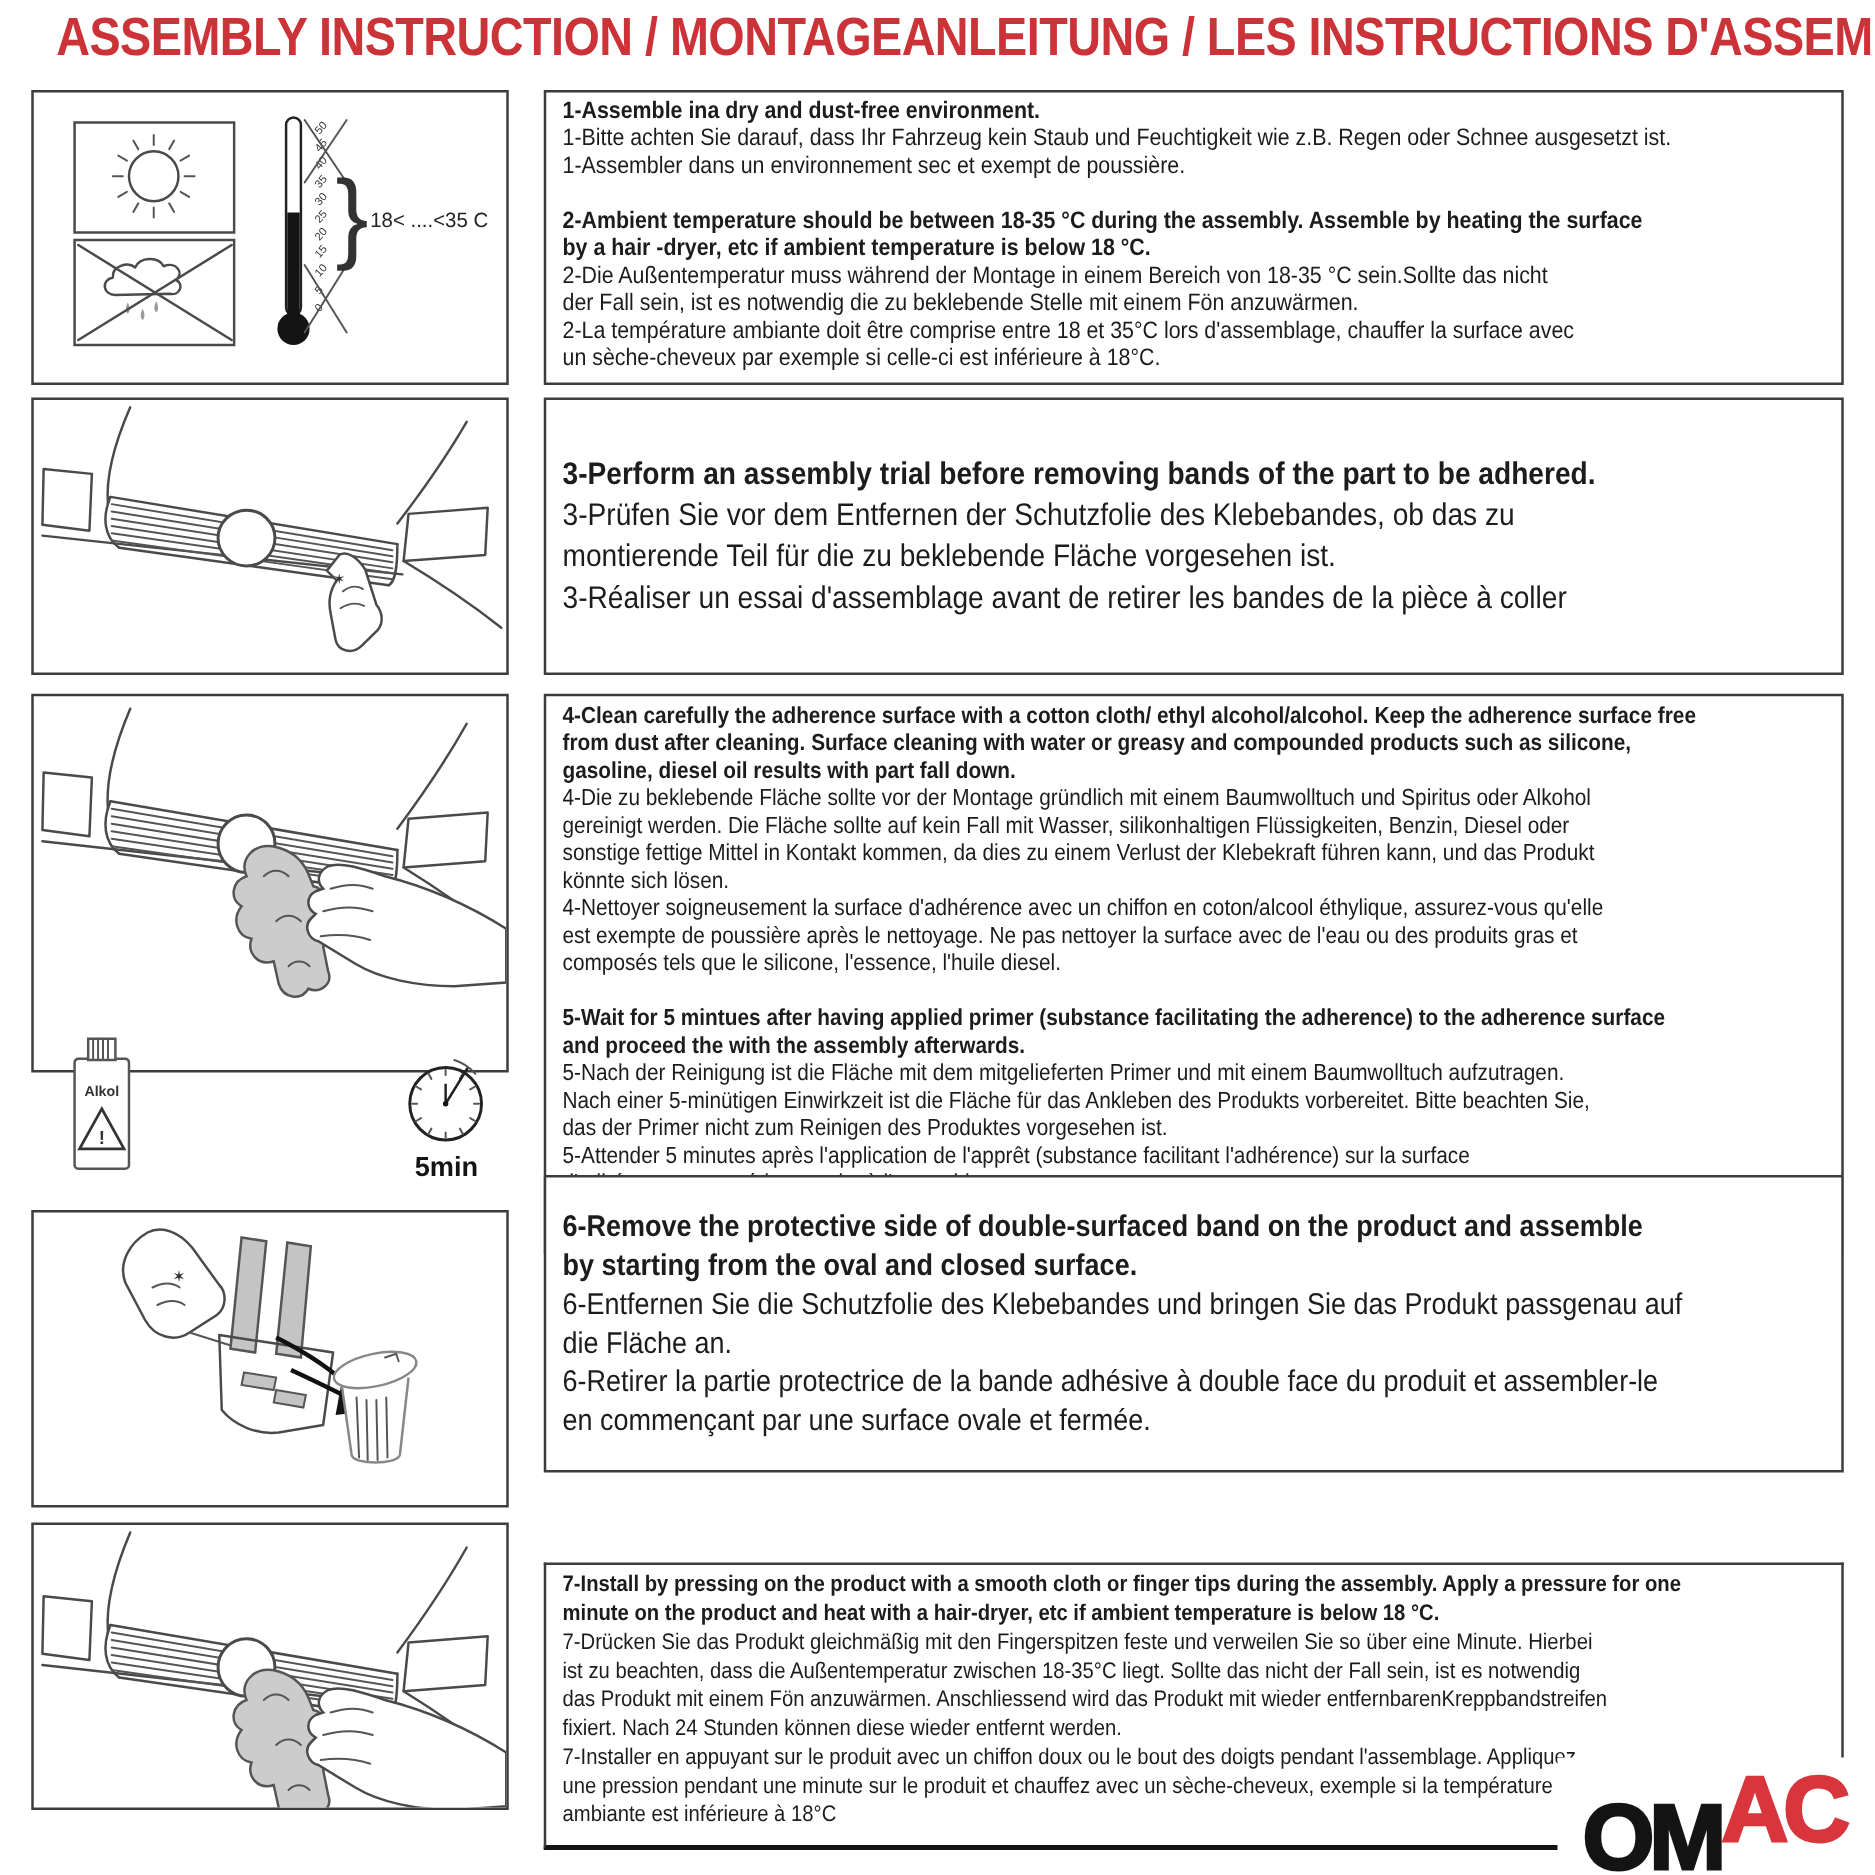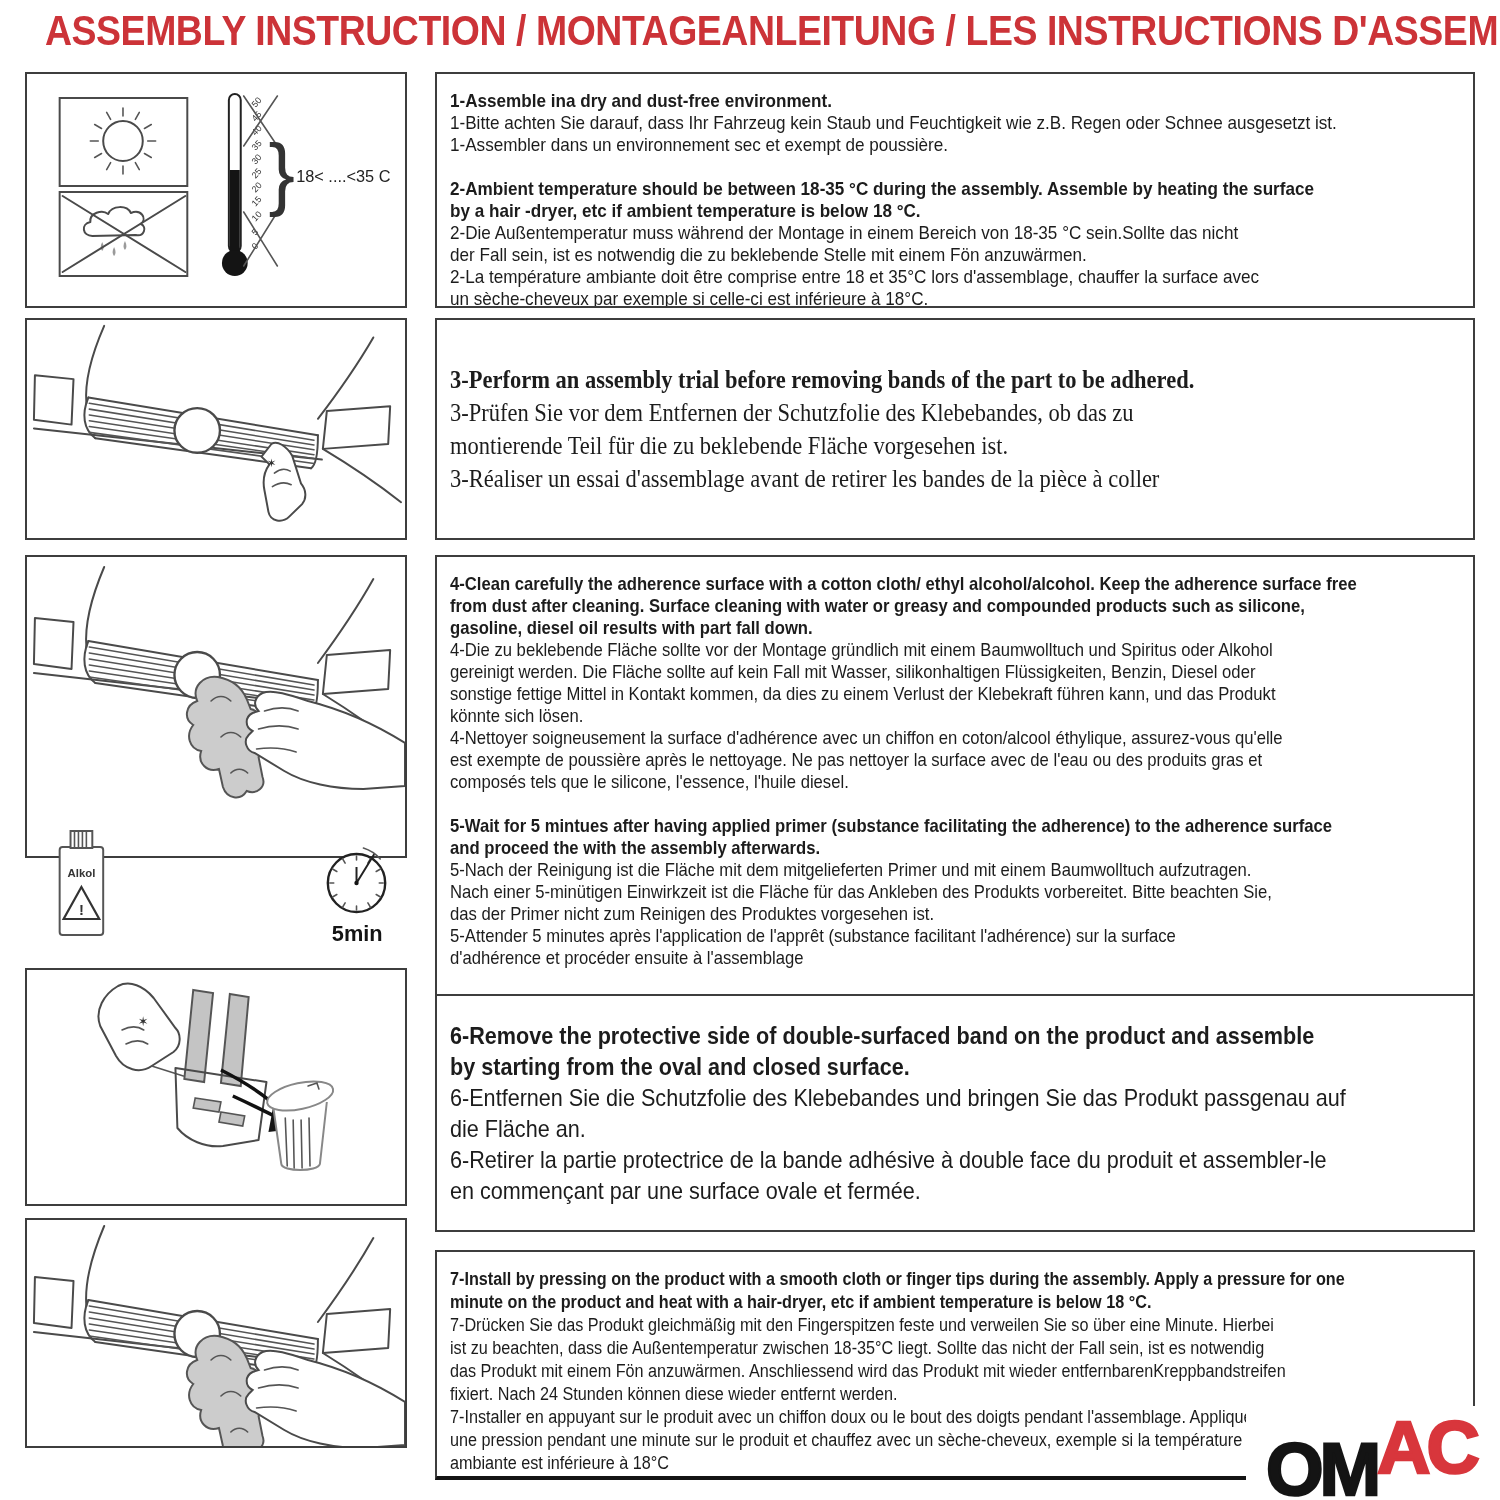--- a/index.html
+++ b/index.html
@@ -3,21 +3,21 @@
 <meta charset="utf-8">
 <style>
   html,body{margin:0;padding:0;background:#fff;}
   .page{position:relative;width:1500px;height:1500px;background:#fff;overflow:hidden;
         font-family:"Liberation Sans",sans-serif;color:#1c1c1c;}
   .title{position:absolute;left:45px;top:6px;width:1450px;height:56px;white-space:nowrap;}
   .title-inner{display:inline-block;transform:scaleX(0.87);transform-origin:0 0;
         font-size:43px;font-weight:bold;letter-spacing:-0.5px;color:var(--accent_red,#cc3338);}
   .box{position:absolute;background:#fff;border:2px solid #3d3d3d;box-sizing:border-box;}
   .illu{left:25px;width:382px;}
-  .tbox{left:435px;width:1040px;padding:16px 13px;overflow:hidden;}
+  .tbox{left:435px;width:1040px;padding:4px 13px;overflow:hidden;}
   .tb-inner{width:111.11%;transform:scaleX(0.9);transform-origin:0 0;}
   .tbox p{margin:0;white-space:pre-line;}
   .b{font-weight:bold;}
   .fs-s0 p{font-size:19px;line-height:22px;}
   .fs-s1 p{font-size:25px;line-height:33px;}
   .fs-s2 p{font-size:18.5px;line-height:22px;}
   .fs-s3 p{font-size:24px;line-height:31px;}
   .fs-s4 p{font-size:18px;line-height:23px;}
   .gap{margin-top:22px !important;}
   .vcenter{display:flex;flex-direction:column;justify-content:center;height:100%;}
@@ -132,21 +132,21 @@
   <div class="box illu" style="top:318px;height:222px;">
     <svg viewBox="0 0 382 225" width="378" height="218" preserveAspectRatio="none">
       <use href="#car-base"></use>
       <g>
         <path d="M247,128 L237,141 L245,149 C240,156 238,166 240,176 L244,198 C246,208 258,210 265,203 L278,190 C283,184 282,175 277,169 L268,140 C262,130 253,124 247,128 Z" fill="#fff" stroke="#4a4a4a" stroke-width="2"></path>
         <path class="lnthin" d="M250,158 C255,154 261,153 266,156 M248,172 C254,168 261,167 267,170"></path>
         <text x="242" y="152" font-size="12" fill="#333">✶</text>
       </g>
     </svg>
   </div>
-  <div class="box tbox fs-s1" style="top:318px;height:222px;font-family:Liberation Serif, serif;">
+  <div class="box tbox fs-s1" style="top:318px;height:222px;">
     <div class="vcenter">
         <div class="tb-inner">
       <p class="b">3-Perform an assembly trial before removing bands of the part to be adhered.</p>
       <p>3-Prüfen Sie vor dem Entfernen der Schutzfolie des Klebebandes, ob das zu
 montierende Teil für die zu beklebende Fläche vorgesehen ist.</p>
       <p>3-Réaliser un essai d'assemblage avant de retirer les bandes de la pièce à coller</p>
     </div>
       </div>
   </div>
 
@@ -217,21 +217,21 @@
         <polygon points="250,130 278,158 244,162" class="blk"></polygon>
       </g>
       <g>
         <path d="M249,138 L257,194 C258,202 294,202 296,194 L303,132" fill="#fff" stroke="#888" stroke-width="2"></path>
         <path class="lnthin" d="M261,148 L263,196 M269,150 L270,198 M277,150 L278,198 M285,148 L286,196"></path>
         <ellipse cx="276" cy="126" rx="34" ry="13" transform="rotate(-12 276 126)" fill="#fff" stroke="#888" stroke-width="2"></ellipse>
         <path class="lnthin" d="M284,116 l9,-3 l2,6"></path>
       </g>
     </svg>
   </div>
-  <div class="box tbox fs-s3" style="top:994px;height:238px;">
+  <div class="box tbox fs-s3" style="top:940px;height:238px;">
     <div class="vcenter">
         <div class="tb-inner">
       <p class="b">6-Remove the protective side of double-surfaced band on the product and assemble
 by starting from the oval and closed surface.</p>
       <p>6-Entfernen Sie die Schutzfolie des Klebebandes und bringen Sie das Produkt passgenau auf
 die Fläche an.</p>
       <p>6-Retirer la partie protectrice de la bande adhésive à double face du produit et assembler-le
 en commençant par une surface ovale et fermée.</p>
     </div>
       </div>

